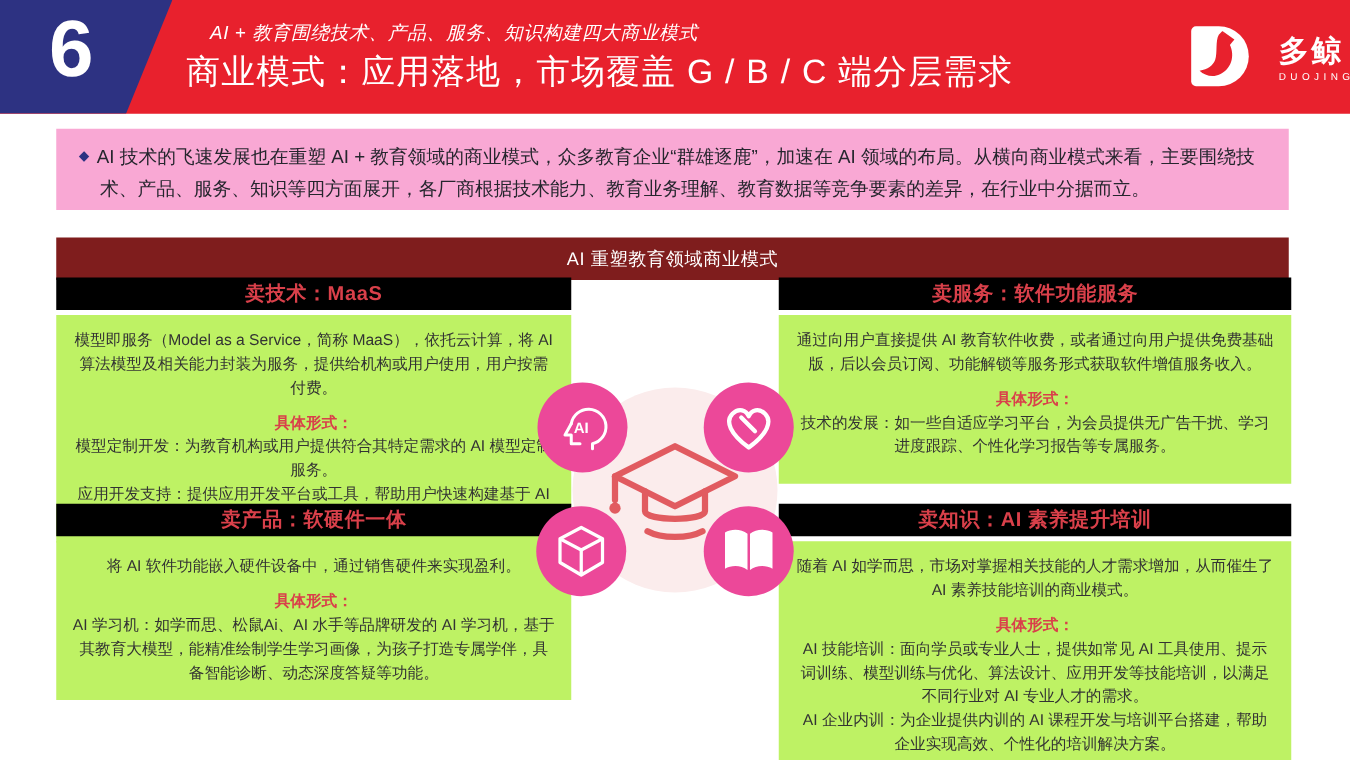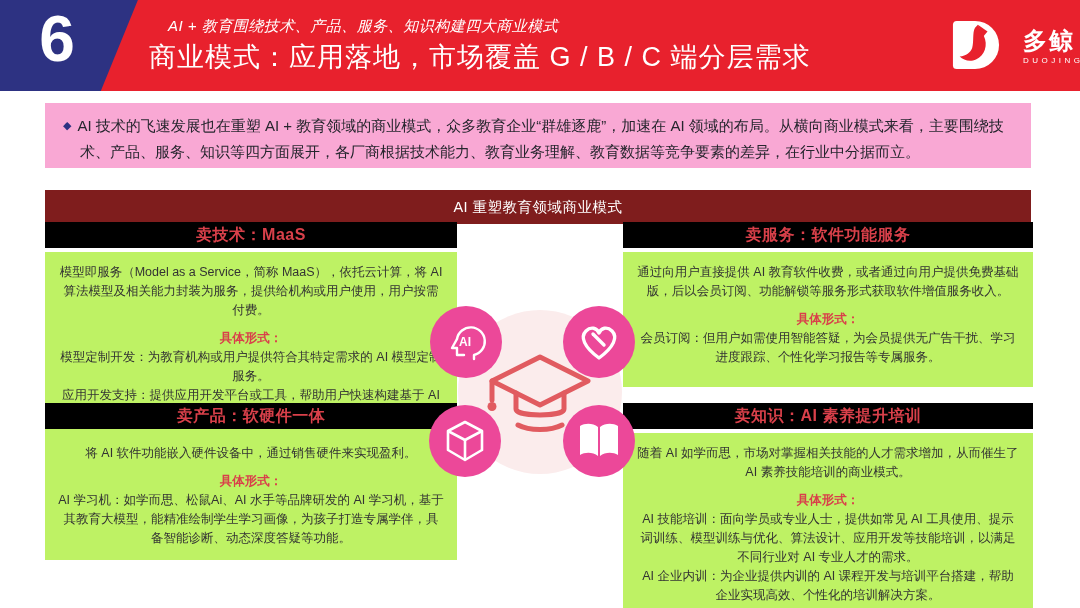--- a/index.html
+++ b/index.html
@@ -96,21 +96,21 @@
     <div>模型定制开发：为教育机构或用户提供符合其特定需求的 AI 模型定制服务。</div>
     <div>应用开发支持：提供应用开发平台或工具，帮助用户快速构建基于 AI 模型的教育应用，如在线教学平台、智能作业批改系统等。</div>
   </div>
 </div>
 
 <div class="q q-tr">
   <div class="q-head">卖服务：软件功能服务</div>
   <div class="q-body">
     <div>通过向用户直接提供 AI 教育软件收费，或者通过向用户提供免费基础版，后以会员订阅、功能解锁等服务形式获取软件增值服务收入。</div>
     <div class="q-label">具体形式：</div>
-    <div>会员订阅：但用户如需使用智能答疑，为会员提供无广告干扰、学习进度跟踪、个性化学习报告等专属服务。</div>
+    <div>技术的发展：如一些自适应学习平台，为会员提供无广告干扰、学习进度跟踪、个性化学习报告等专属服务。</div>
   </div>
 </div>
 
 <div class="q q-bl">
   <div class="q-head">卖产品：软硬件一体</div>
   <div class="q-body">
     <div>将 AI 软件功能嵌入硬件设备中，通过销售硬件来实现盈利。</div>
     <div class="q-label">具体形式：</div>
     <div>AI 学习机：如学而思、松鼠Ai、AI 水手等品牌研发的 AI 学习机，基于其教育大模型，能精准绘制学生学习画像，为孩子打造专属学伴，具备智能诊断、动态深度答疑等功能。</div>
   </div>

